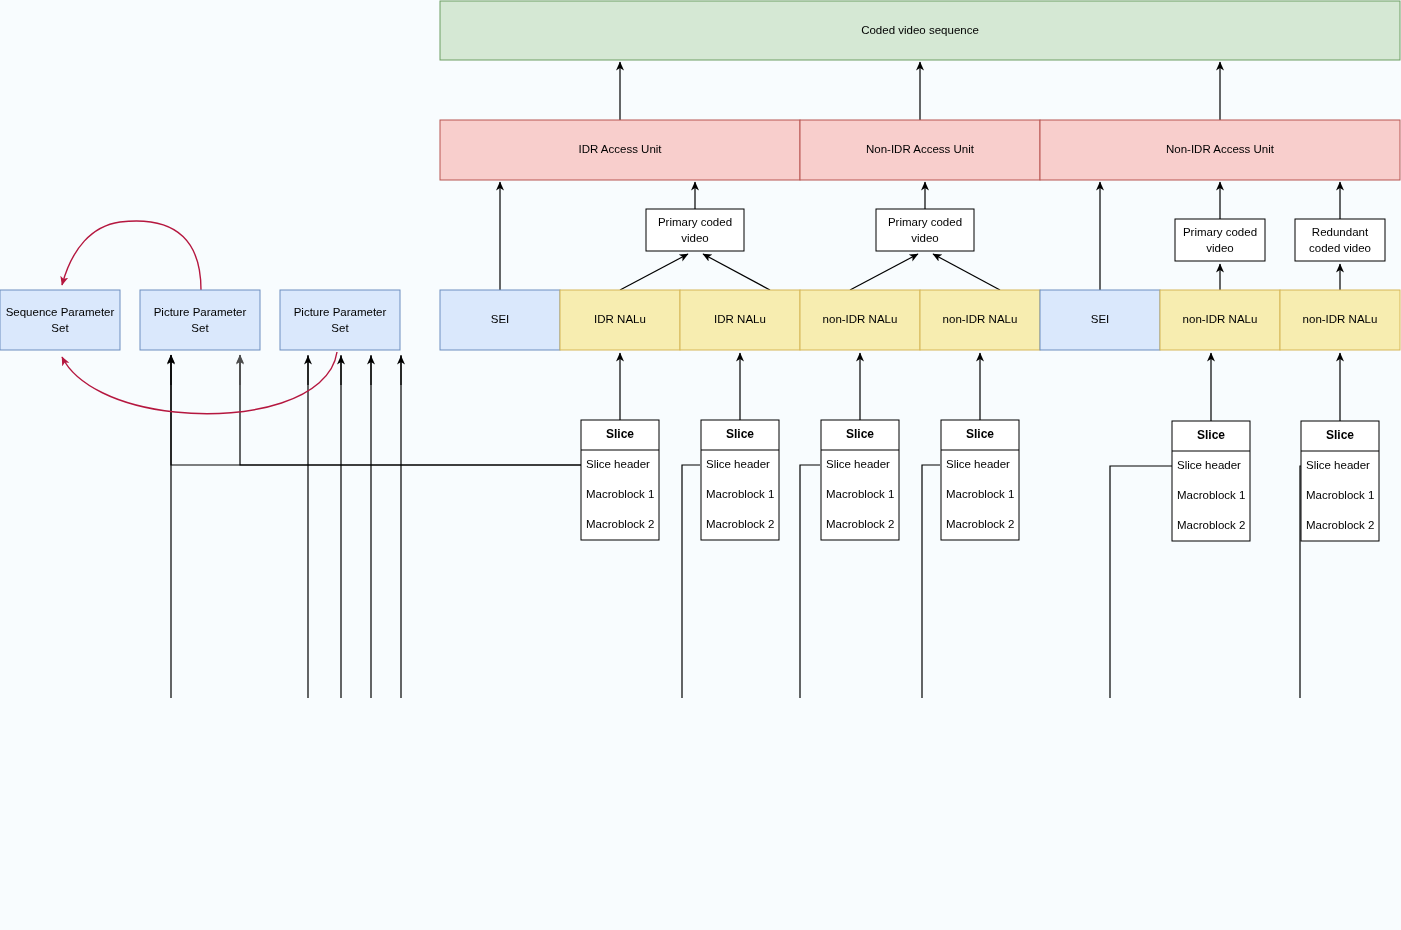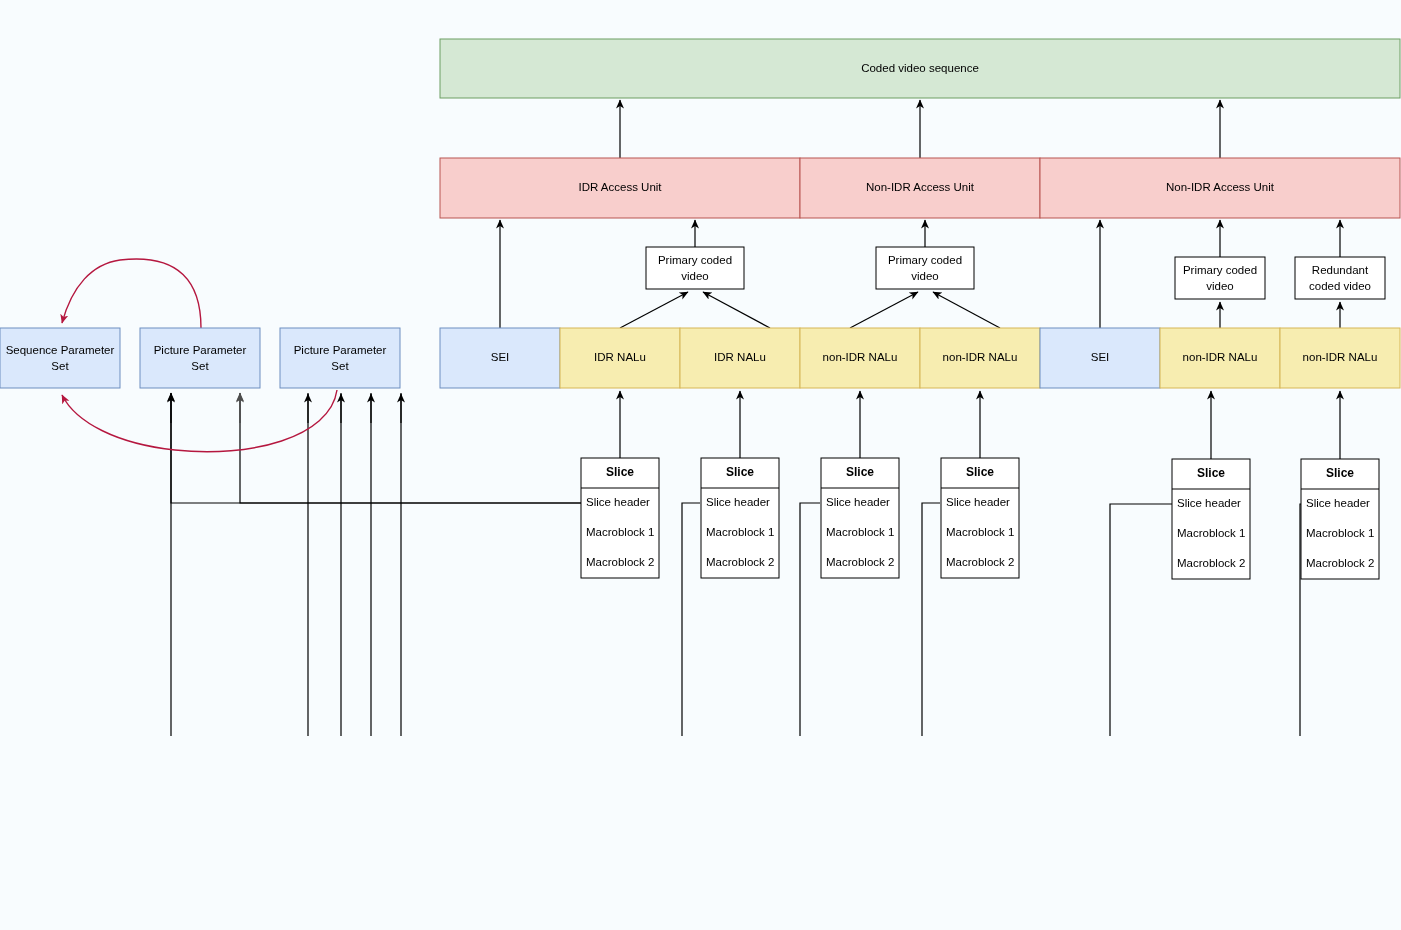--- a/index.html
+++ b/index.html
@@ -7,21 +7,20 @@
     padding: 0;
     background: #f8fcfe;
   }
   #canvas-wrap {
     position: relative;
     width: 1401px;
     height: 698px;
     background: #f8fcfe;
     overflow: hidden;
     font-family: "Liberation Sans", sans-serif;
-    margin-top: 38px;
   }
   svg#diagram {
     position: absolute;
     left: 0;
     top: 0;
     width: 1401px;
     height: 930px;
   }
   .node-rect { stroke-width: 1; }
   .node-text {

